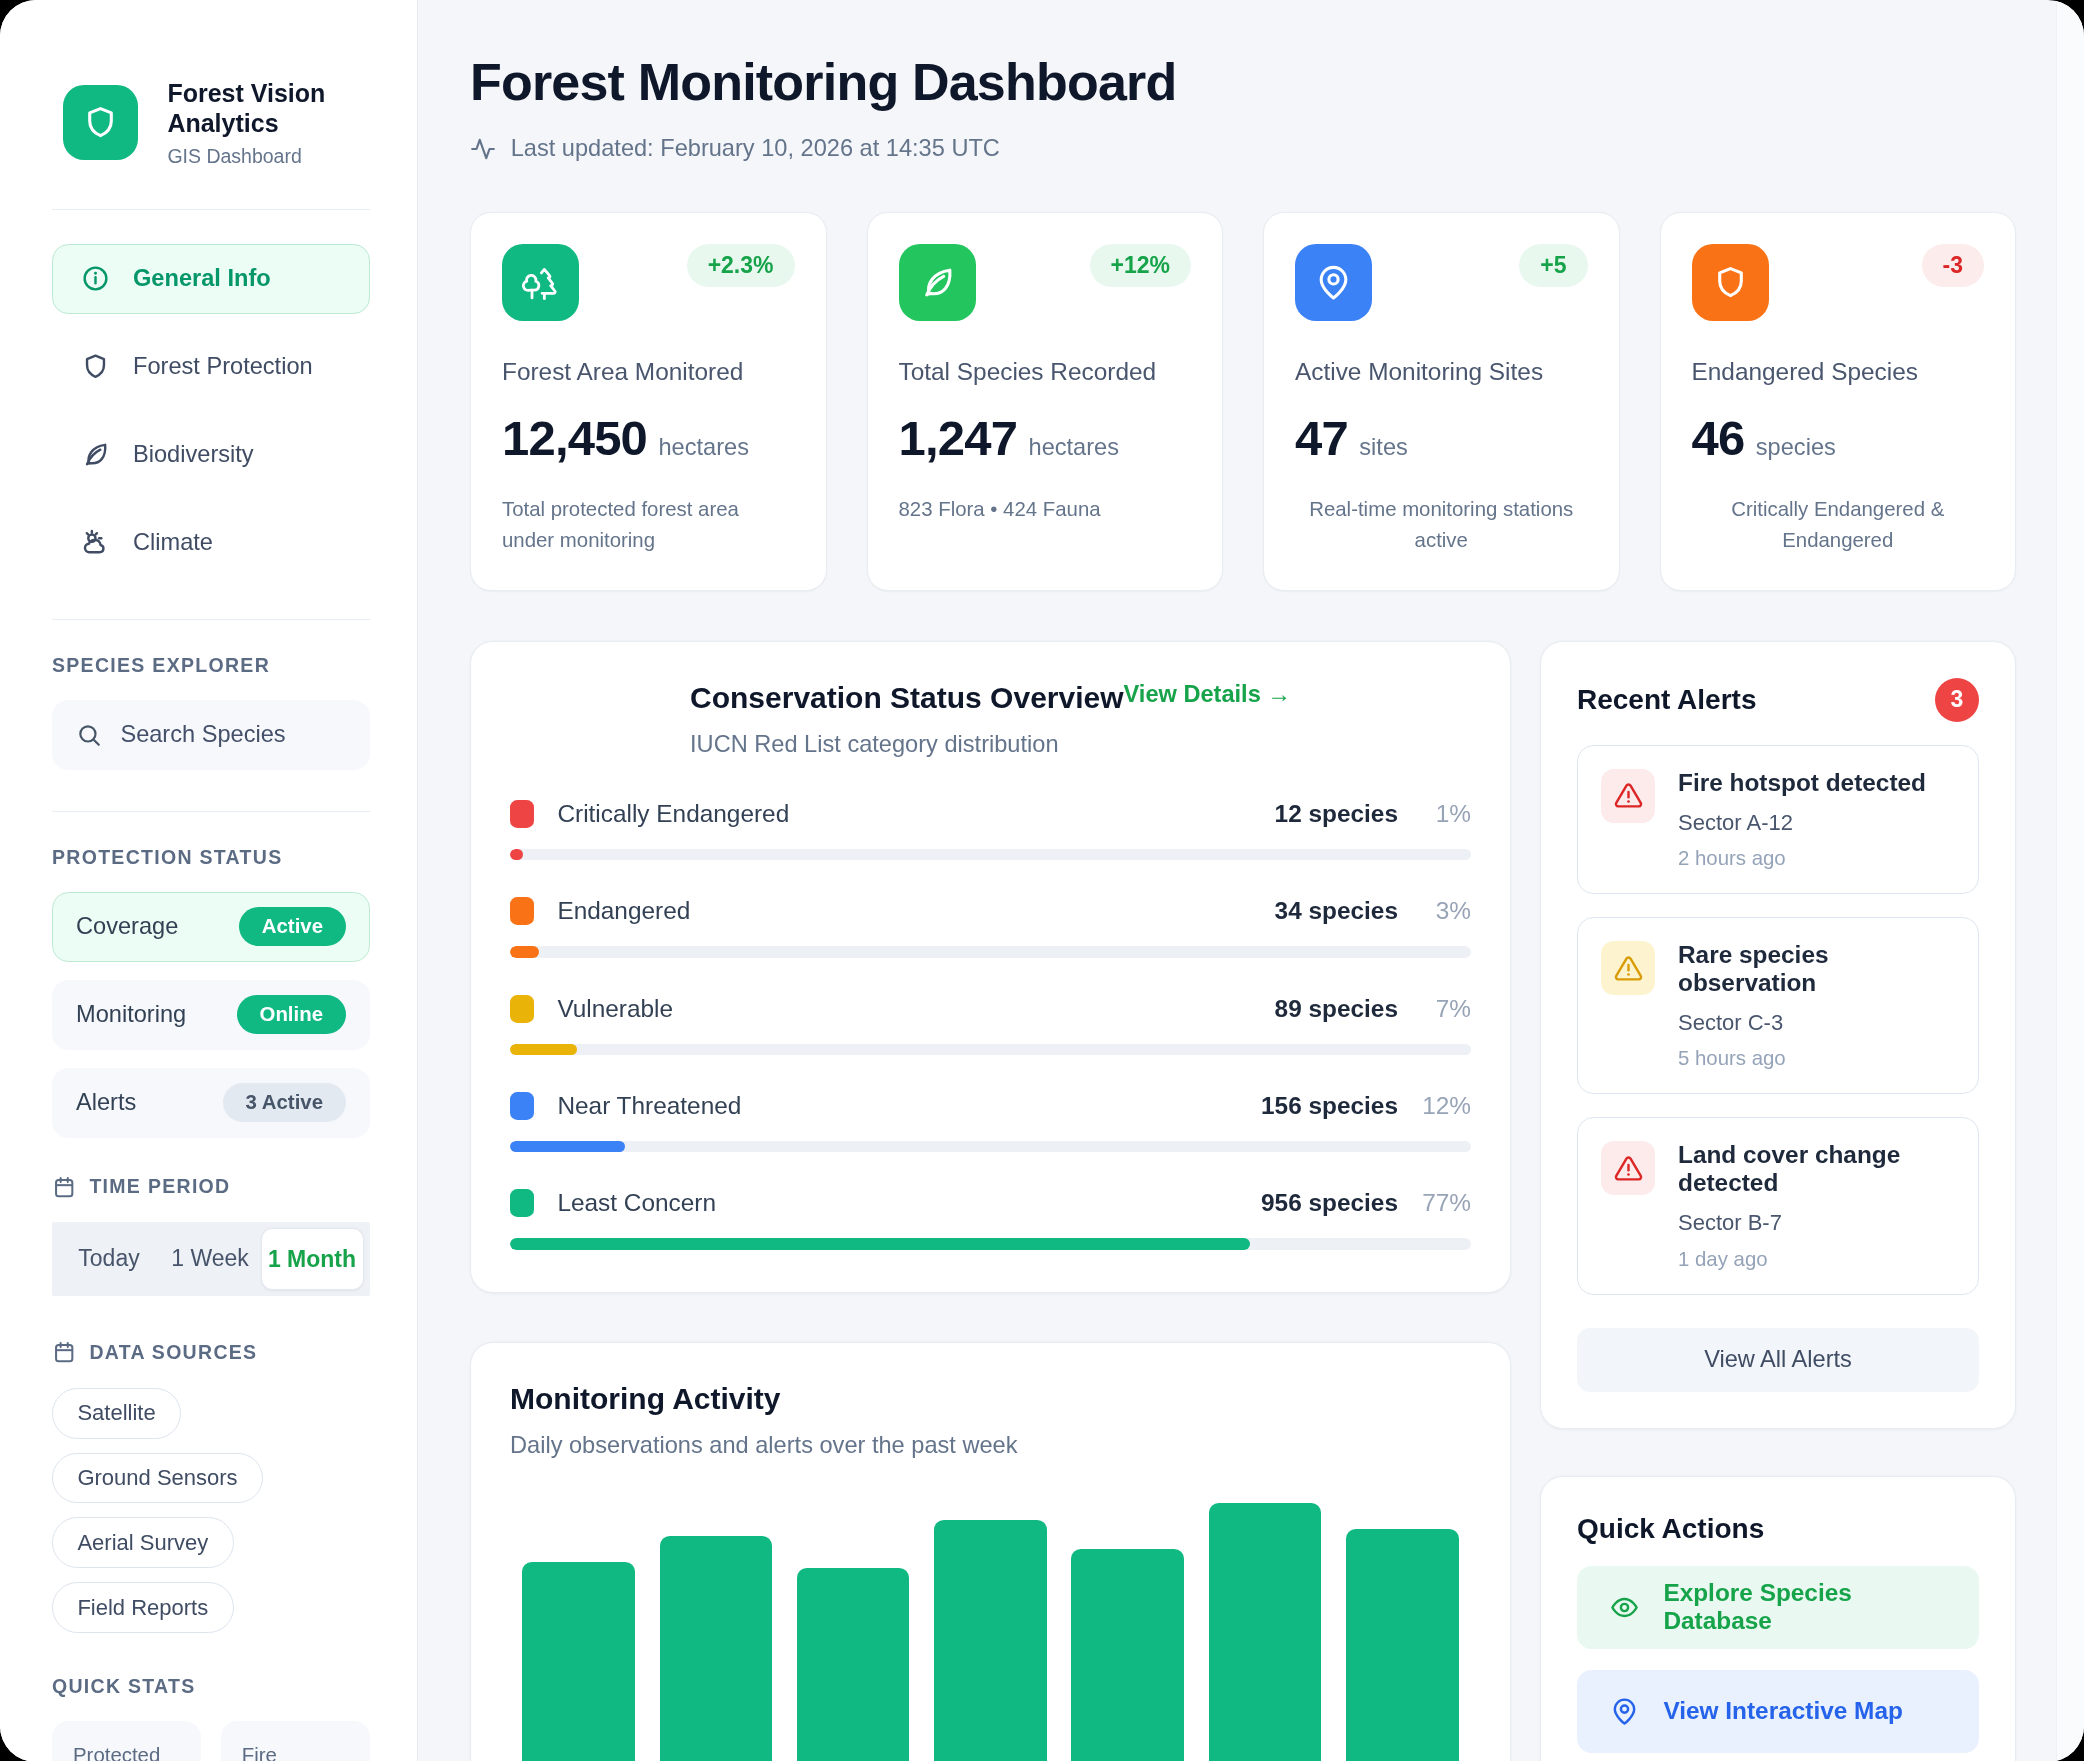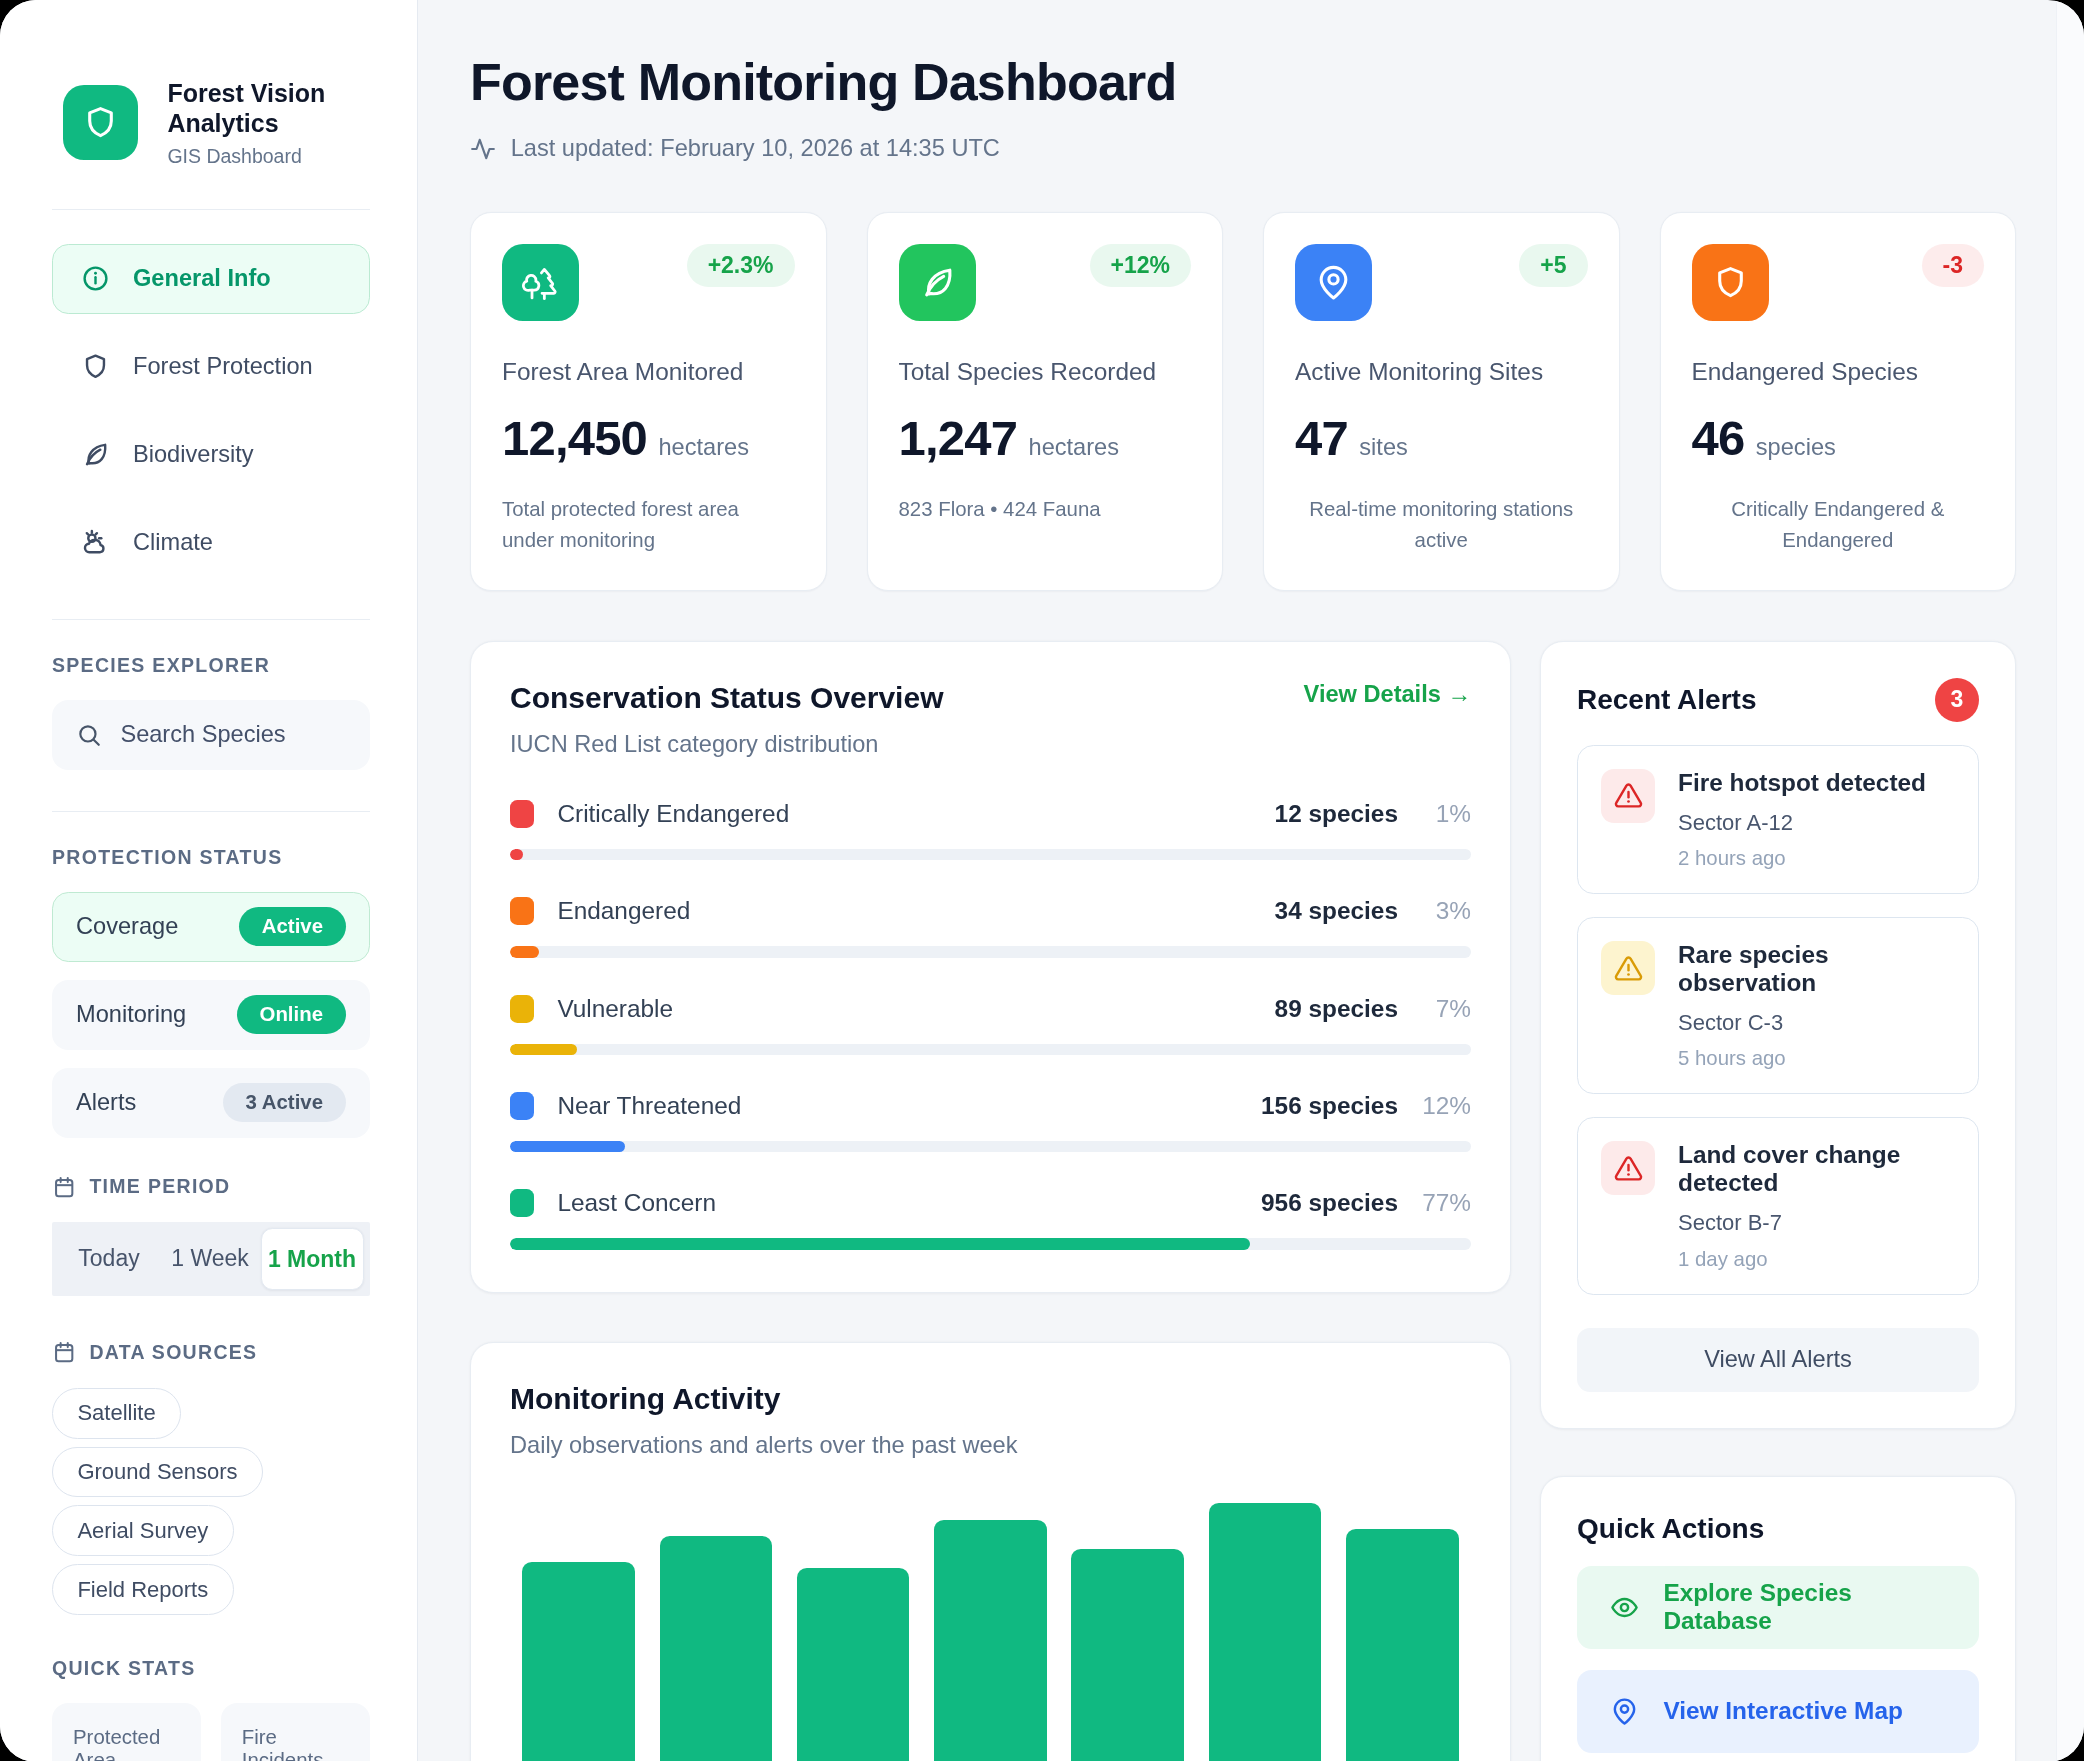--- a/index.html
+++ b/index.html
@@ -36,21 +36,21 @@
                 margin-bottom:18px; font-size:23.6px; color:#334155; cursor:pointer; }
   .status-row.highlight { background:#ecfdf5; border-color:#bfead2; }
   .pill { border-radius:813px; padding:8.1px 23px; font-size:20.4px; font-weight:700; }
   .pill.green { background:#10b981; color:#fff; }
   .pill.gray  { background:#e3e9f1; color:#475569; }
   .segmented { display:flex; background:#eef1f6; border-radius:2px; padding:6.5px; margin-bottom:44px; }
   .segment { flex:1; text-align:center; font-size:23px; color:#47546b; padding:16.3px 0;
              border-radius:11.4px; cursor:pointer; }
   .segment.active { background:#fff; color:#16a34a; font-weight:700; border:0.8px solid #e3e9f1;
                     box-shadow:0 0.8px 2.4px rgba(15,23,42,.06); }
-  .tags { display:flex; flex-wrap:wrap; gap:8px; margin-bottom:42px;text-align:center; }
+  .tags { display:flex; flex-wrap:wrap; gap:14px; margin-bottom:42px;text-align:center; }
   .tag { border:1.6px solid #dde4ee; background:#fff; border-radius:813px; padding:11.4px 24.4px;
          font-size:22px; color:#3f4c63; cursor:pointer; }
   .qs-grid { display:grid; grid-template-columns:1fr 1fr; gap:19.5px; }
   .qs-card { background:#f6f8fb; border-radius:16.3px; padding:23px 21px; }
   .qs-label { font-size:20.4px; color:#5b6b84; }
 
   
   .main { flex:1; padding:52px 68px 0 52px; overflow:hidden; }
   .h1 { font-size:52px; font-weight:800; letter-spacing:-0.8px; color:#0f172a; margin:0; }
   .updated { display:flex; align-items:center; gap:14.7px; margin-top:23px; color:#64748b; font-size:23.6px; }
@@ -72,21 +72,21 @@
   .card-unit { font-size:23.6px; color:#64748b; }
   .card-desc { margin-top:28px; font-size:20.4px; color:#64748b; line-height:1.5; }
   .card-desc.center { text-align:center; }
 
   .content-row { display:flex; gap:29px; margin-top:50px; align-items:flex-start; }
   .left-col { flex:1; display:flex; flex-direction:column; gap:49px; }
   .right-col { width:476px; min-width:476px; display:flex; flex-direction:column; gap:47px; }
   .panel { background:#fff; border:0.8px solid #e8edf3; border-radius:23px; padding:39px;
            box-shadow:0 0.8px 2.4px rgba(15,23,42,.05); }
 
-  .cons-head { display:flex; justify-content:space-between; align-items:flex-start; }
+  .cons-head { display:flex; justify-content:center; align-items:flex-start; }
   .panel-title { font-size:30px; font-weight:800; color:#0f172a; }
   .link-green { font-size:23.6px; font-weight:600; color:#16a34a; cursor:pointer; }
   .panel-sub { font-size:23.6px; color:#64748b; margin-top:16.3px; }
   .cons-rows { margin-top:42px; }
   .cons-row { margin-bottom:37px; }
   .cons-row:last-child { margin-bottom:3.3px; }
   .cons-line { display:flex; align-items:center; }
   .swatch { width:24.4px; height:28px; border-radius:7.3px; flex:0 0 auto; }
   .cons-label { margin-left:23px; font-size:24.4px; color:#334155; }
   .cons-count { margin-left:auto; font-size:24.4px; font-weight:700; color:#1e293b; }

